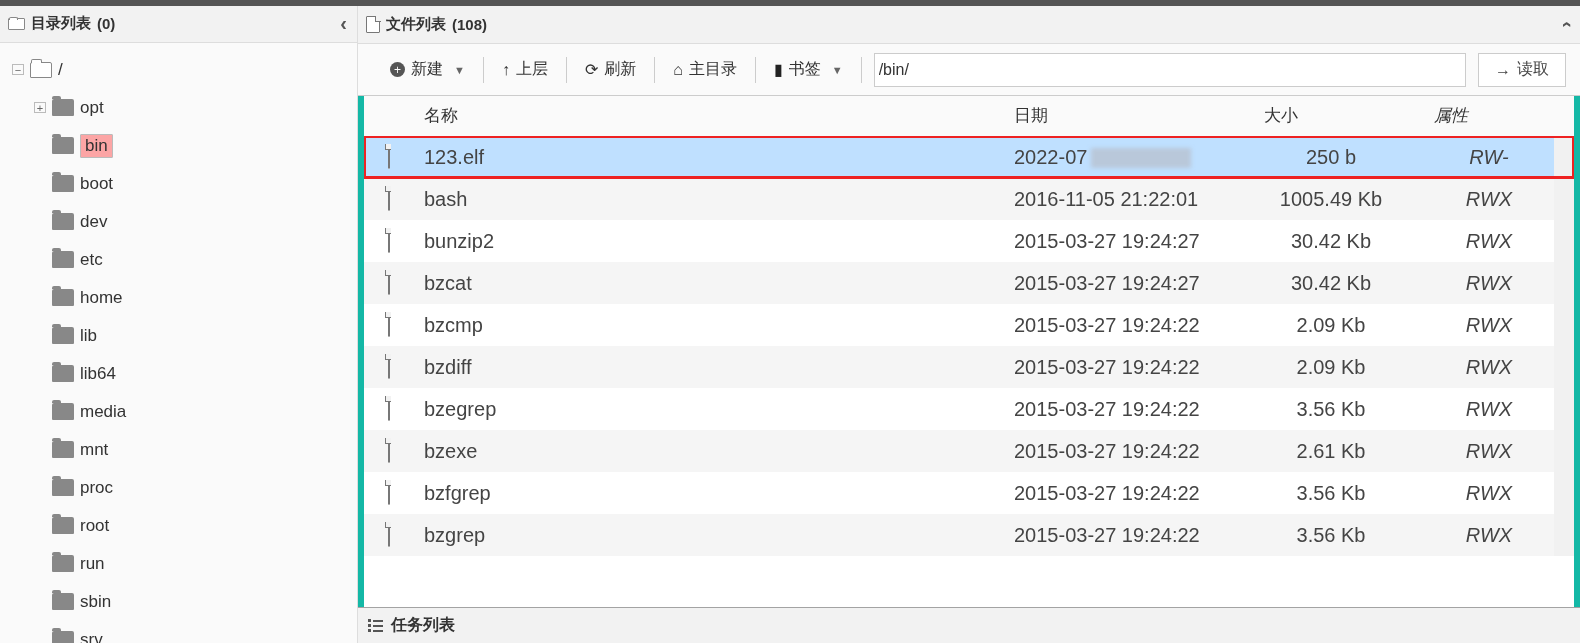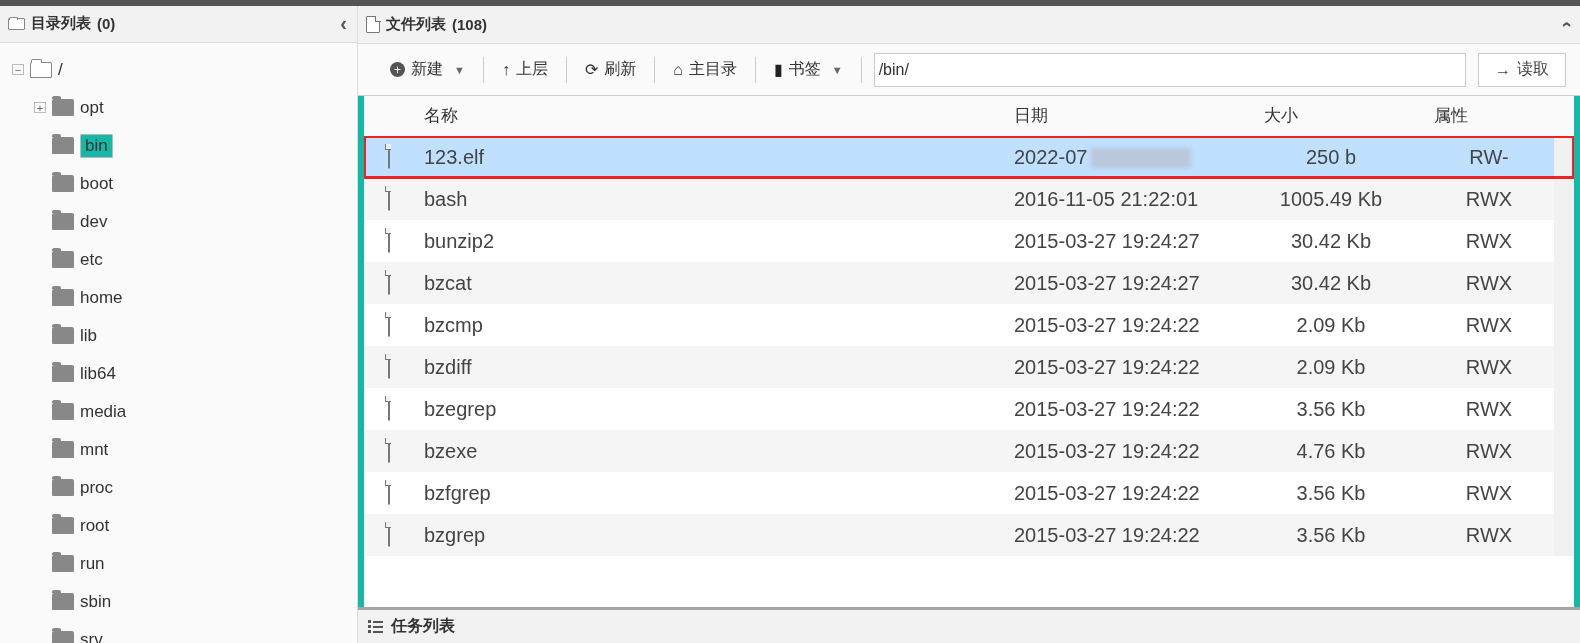--- a/index.html
+++ b/index.html
@@ -43,21 +43,21 @@
     .tree-row {
       display: flex;
       align-items: center;
       height: 38px;
       gap: 6px;
       padding-left: 4px;
       cursor: pointer;
     }
     .tree-row .spacer { display: inline-block; }
     .tree-row.selected .label-text {
-      background: #14b8a6;
+      background: #fca5a5;
       border: 1px solid #bbb;
       padding: 1px 4px;
       border-radius: 1px;
     }
     .label-text { font-size: 17px; color: #333; }
     .expander {
       width: 12px;
       text-align: center;
       font-size: 11px;
       color: #666;
@@ -202,41 +202,41 @@
     .file-table tbody tr.selected { background: #bfe0ff; }
     .file-table td {
       padding: 0 10px;
       font-size: 20px;
       color: #444;
     }
     .col-icon { width: 50px; text-align: center; }
     .col-name {}
     .col-date { width: 250px; }
     .col-size { width: 170px; text-align: center; padding-right: 26px !important; }
-    .col-attr { width: 130px; text-align: center; }
+    .col-attr { width: 130px; text-align: center; font-style: italic; }
     .col-scroll { width: 18px; background:#f1f1f1; }
 
     .red-outline {
       outline: 3px solid #e22;
       outline-offset: -2px;
     }
 
     .redact {
       display: inline-block;
       width: 100px; height: 20px;
       background: #b9c8da;
       filter: blur(2px);
       vertical-align: middle;
       margin-left: -2px;
     }
 
     .task-header {
       height: 36px;
       background: #f2f2f2;
-      border-top: 3px solid #a3a3a3;
+      border-top: 1px solid #a3a3a3;
       display: flex;
       align-items: center;
       padding: 0 10px;
       gap: 8px;
       font-size: 16px;
       color: #333;
       font-weight: bold;
     }
     .list-icon {
       display: inline-flex;
@@ -486,21 +486,21 @@
               <td class="col-name">bzegrep</td>
               <td class="col-date">2015-03-27 19:24:22</td>
               <td class="col-size">3.56 Kb</td>
               <td class="col-attr">RWX</td>
               <td class="col-scroll"></td>
             </tr>
             <tr>
               <td class="col-icon"><span class="file-icon-outline"></span></td>
               <td class="col-name">bzexe</td>
               <td class="col-date">2015-03-27 19:24:22</td>
-              <td class="col-size">4.76 Kb</td>
+              <td class="col-size">2.61 Kb</td>
               <td class="col-attr">RWX</td>
               <td class="col-scroll"></td>
             </tr>
             <tr>
               <td class="col-icon"><span class="file-icon-outline"></span></td>
               <td class="col-name">bzfgrep</td>
               <td class="col-date">2015-03-27 19:24:22</td>
               <td class="col-size">3.56 Kb</td>
               <td class="col-attr">RWX</td>
               <td class="col-scroll"></td>

